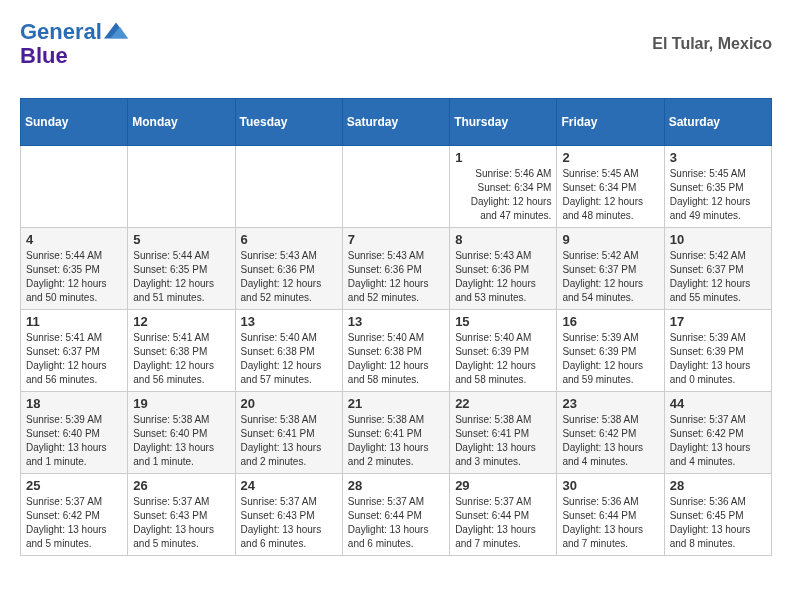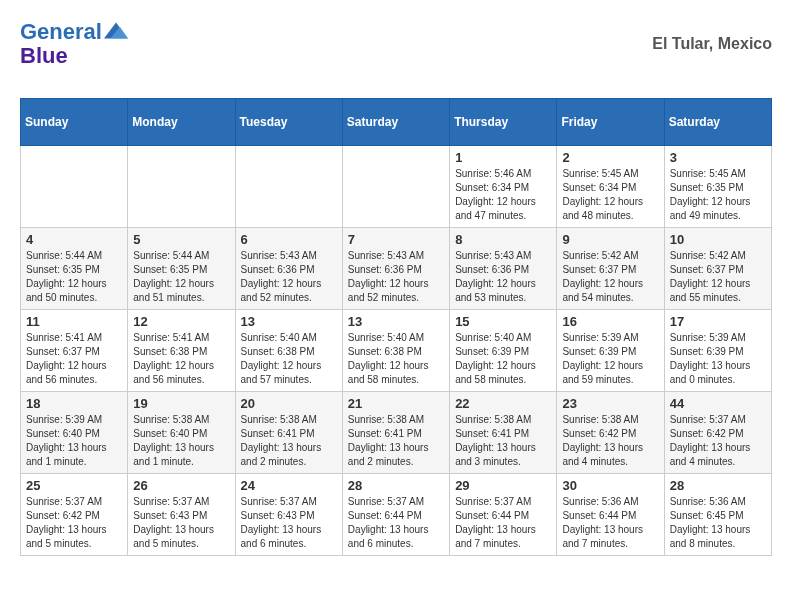--- a/index.html
+++ b/index.html
@@ -123,21 +123,21 @@
       </tr>
   </thead>
   <tbody id="calendar-body">
   <tr>
         <td class="empty-cell"></td>
         <td class="empty-cell"></td>
         <td class="empty-cell"></td>
         <td class="empty-cell"></td>
         <td>
           <div class="day-number">1</div>
-          <div class="day-info" style="white-space: pre-line;">Sunrise: 5:46 AM
+          <div class="day-info" style="white-space: pre-line; text-align: right;">Sunrise: 5:46 AM
 Sunset: 6:34 PM
 Daylight: 12 hours
 and 47 minutes.</div>
         </td>
         <td>
           <div class="day-number">2</div>
           <div class="day-info" style="white-space: pre-line;">Sunrise: 5:45 AM
 Sunset: 6:34 PM
 Daylight: 12 hours
 and 48 minutes.</div>

